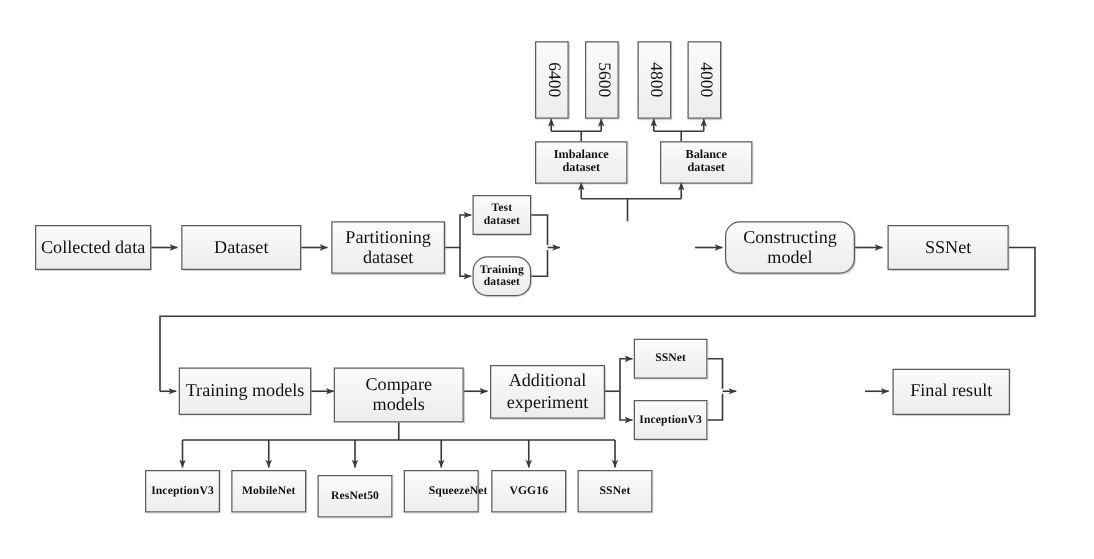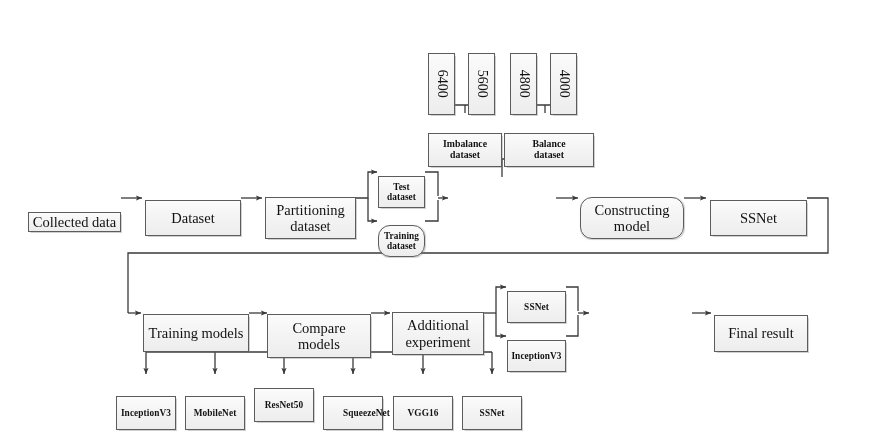--- a/index.html
+++ b/index.html
@@ -32,21 +32,20 @@
     box-sizing: border-box;
     border: 1.2px solid #5c5c5c;
     background: linear-gradient(to bottom, #fbfbfb 0%, #f4f4f4 45%, #ededed 100%);
     display: flex;
     align-items: center;
     justify-content: center;
     text-align: center;
     color: #111111;
     line-height: 1.12;
     box-shadow: 0.6px 0.6px 0.8px rgba(120,120,120,0.35);
-    margin-top: 20px;
   }
   .node .lbl {
     display: block;
     padding: 0 3px;
   }
   
   .big { font-size: 14.5px; font-weight: 400; }
   
   .small { font-size: 9.3px; font-weight: 700; letter-spacing: 0.1px; }
   .smallplus { font-size: 9.8px; font-weight: 700; }
@@ -137,28 +136,28 @@
   <div class="node rot" style="left:550px; top:33px; width:27px; height:62px;">
     <span class="lbl">4000</span>
   </div>
 
   <div class="node smallplus" style="left:428px; top:113px; width:74px; height:34px;">
     <span class="lbl">
       <span>Imbalance</span><br>
       <span>dataset</span>
     </span>
   </div>
-  <div class="node smallplus" style="left:504px; top:113px; width:90px; height:34px;">
+  <div class="node smallplus" style="left:528px; top:113px; width:74px; height:34px;">
     <span class="lbl">
       <span>Balance</span><br>
       <span>dataset</span>
     </span>
   </div>
 
-  <div class="node big" style="left:28px; top:192px; width:93px; height:20px;">
+  <div class="node big" style="left:28px; top:180px; width:93px; height:36px;">
     <span class="lbl">Collected data</span>
   </div>
 
   <div class="node big" style="left:145px; top:180px; width:96px; height:36px;">
     <span class="lbl">Dataset</span>
   </div>
 
   <div class="node big" style="left:265px; top:177px; width:91px; height:42px;">
     <span class="lbl">
       <span>Partitioning</span><br>
@@ -217,21 +216,21 @@
   <div class="node big" style="left:714px; top:295px; width:94px; height:37px;">
     <span class="lbl">Final result</span>
   </div>
 
   <div class="node small" style="left:116px; top:376px; width:60px; height:34px;">
     <span class="lbl">InceptionV3</span>
   </div>
   <div class="node small" style="left:185px; top:376px; width:60px; height:34px;">
     <span class="lbl">MobileNet</span>
   </div>
-  <div class="node small" style="left:254px; top:368px; width:60px; height:34px;">
+  <div class="node small" style="left:254px; top:380px; width:60px; height:34px;">
     <span class="lbl">ResNet50</span>
   </div>
   <div class="node small" style="left:323px; top:376px; width:60px; height:34px;padding-left:27px;">
     <span class="lbl">SqueezeNet</span>
   </div>
   <div class="node small" style="left:393px; top:376px; width:60px; height:34px;">
     <span class="lbl">VGG16</span>
   </div>
   <div class="node small" style="left:462px; top:376px; width:60px; height:34px;">
     <span class="lbl">SSNet</span>

